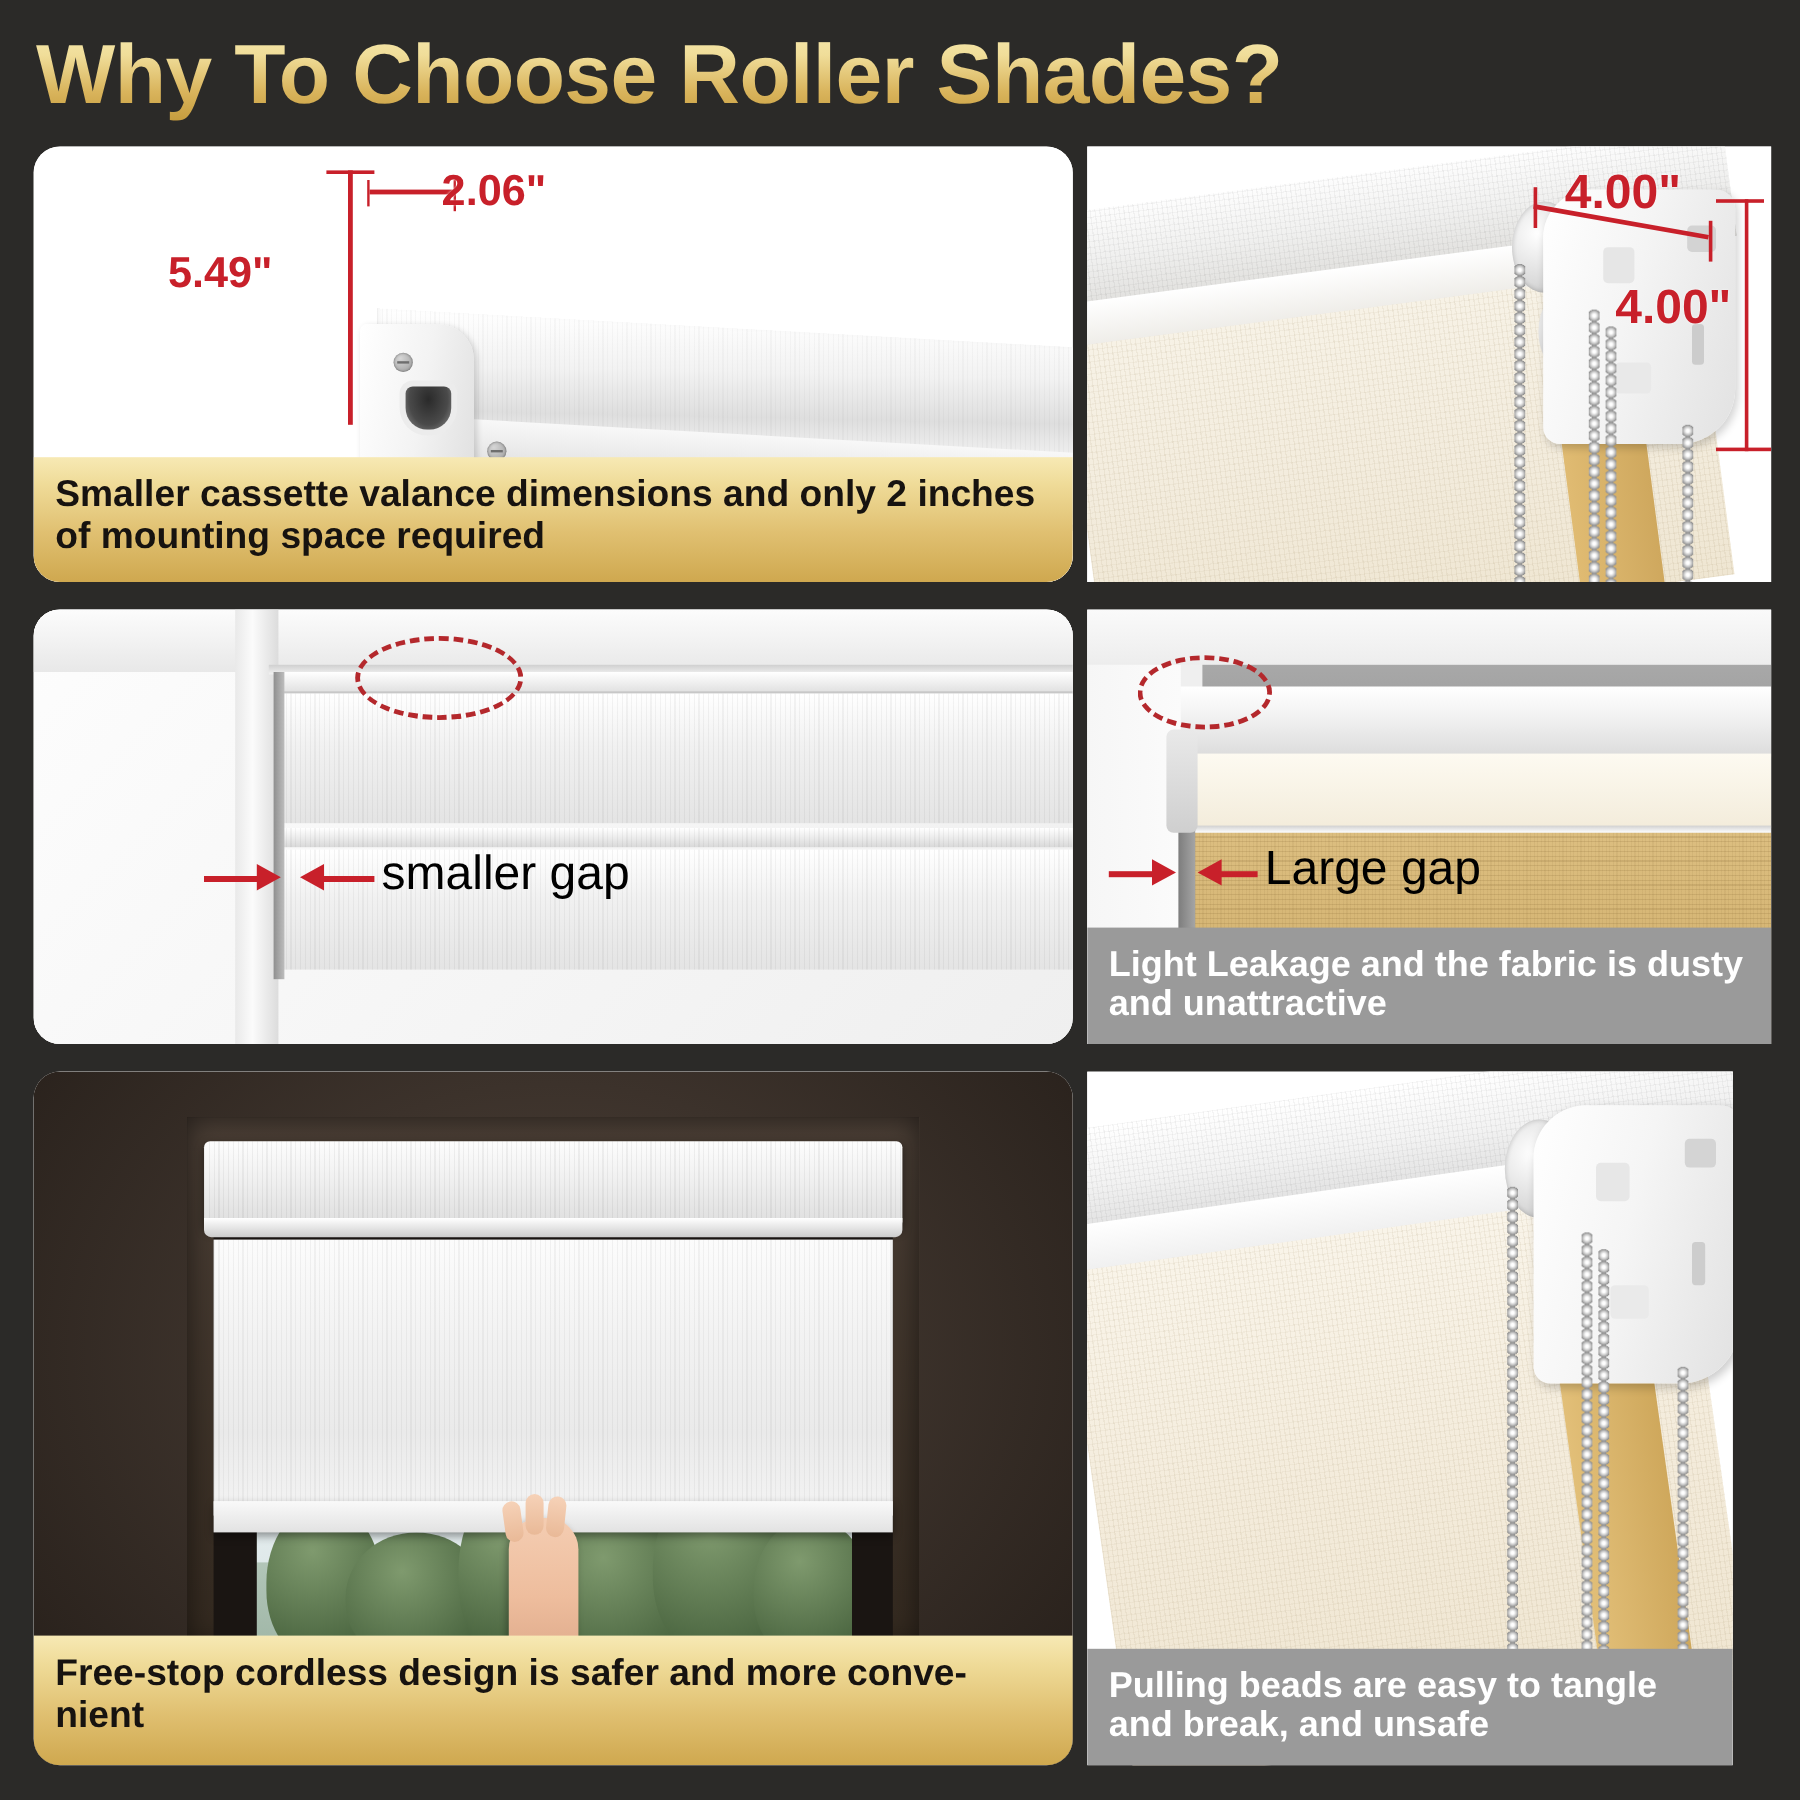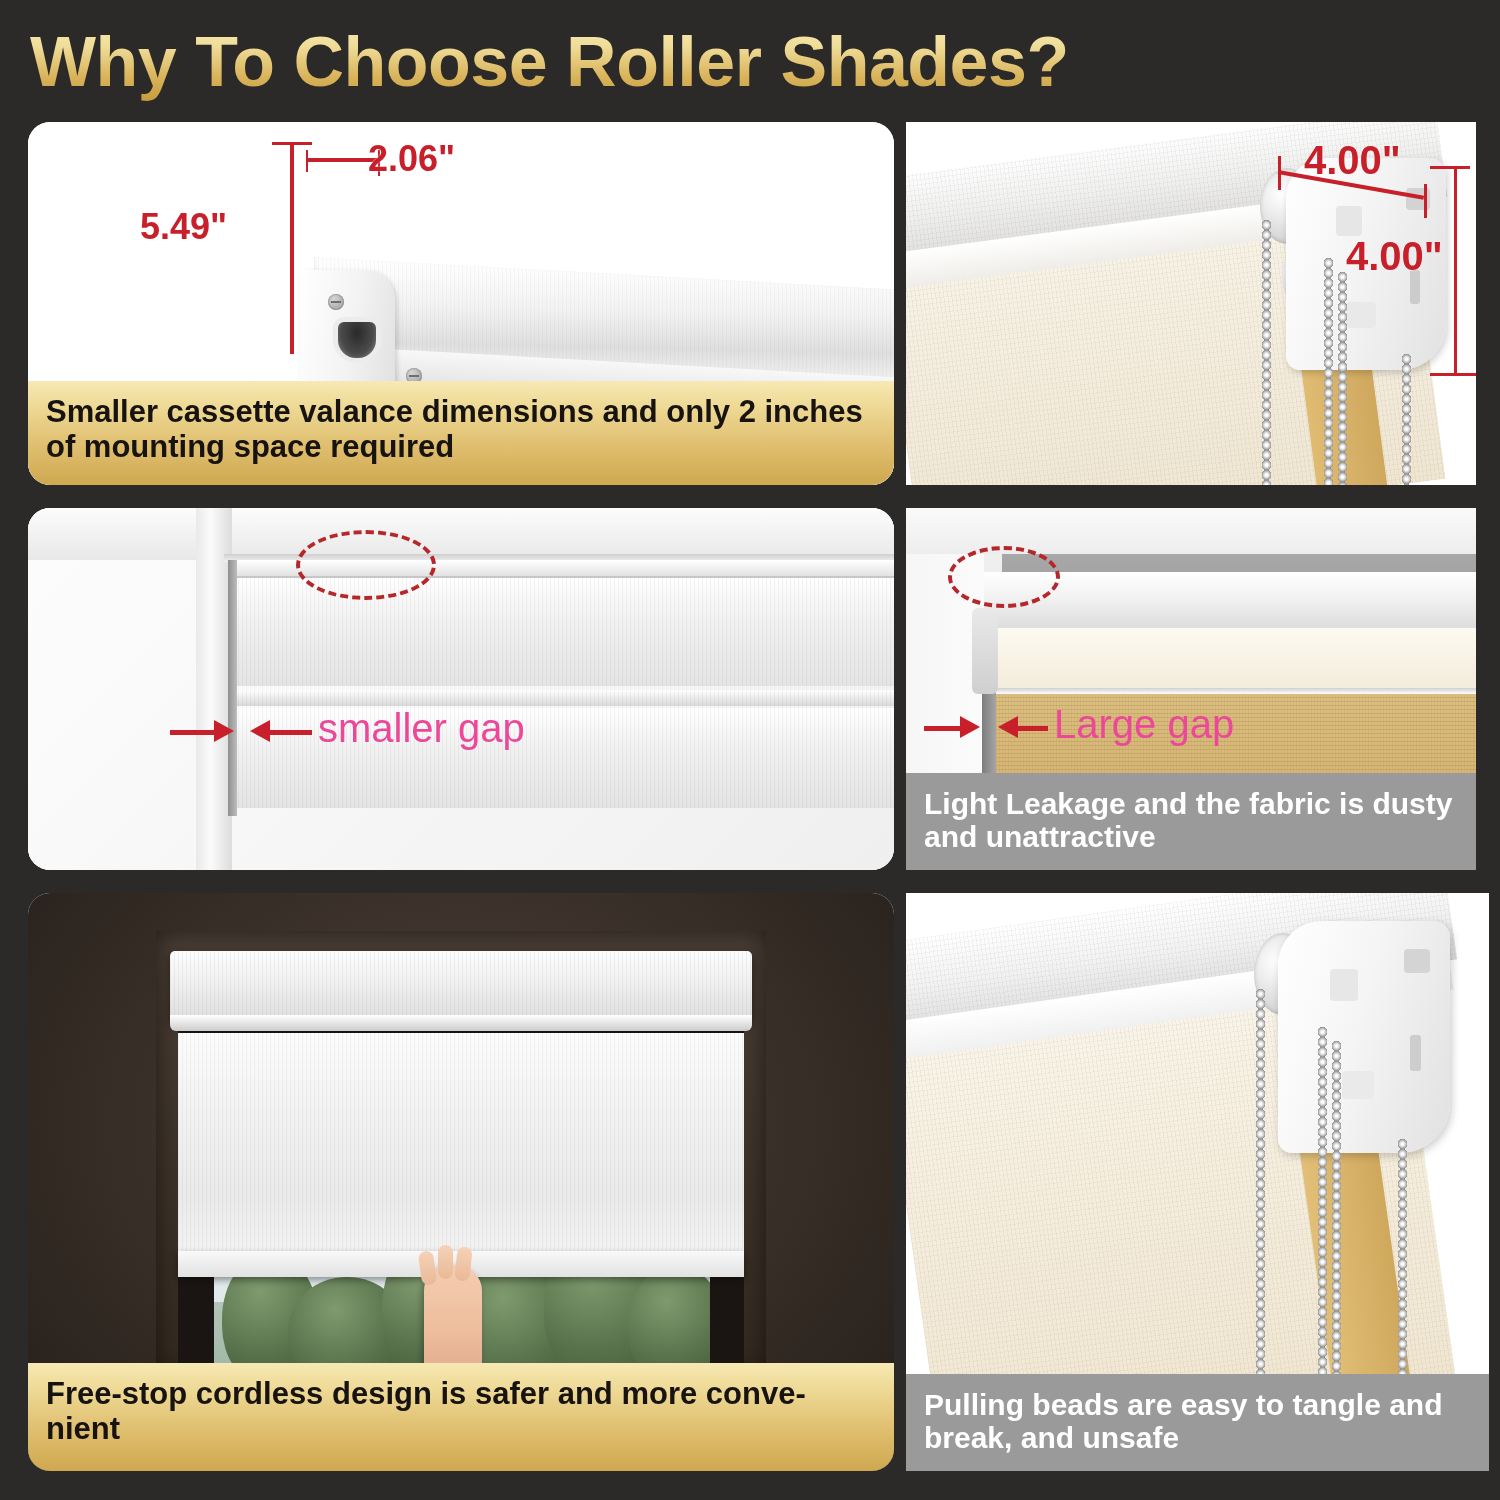--- a/index.html
+++ b/index.html
@@ -50,21 +50,21 @@
   }
   .panel.good { border-radius: 22px; }
   .panel.bad  { border-radius: 0px; }
 
   
   .p1 { left: 28px;  top: 122px;  width: 866px; height: 363px; }
   .p2 { left: 906px; top: 122px;  width: 570px; height: 363px; }
   .p3 { left: 28px;  top: 508px;  width: 866px; height: 362px; }
   .p4 { left: 906px; top: 508px;  width: 570px; height: 362px; }
   .p5 { left: 28px;  top: 893px;  width: 866px; height: 578px; }
-  .p6 { left: 906px; top: 893px;  width: 583px; height: 578px; }
+  .p6 { left: 906px; top: 893px;  width: 538px; height: 578px; }
 
   .photo {
     position: absolute;
     left: 0; top: 0; right: 0; bottom: 0;
     overflow: hidden;
   }
 
   
   .caption {
     position: absolute;
@@ -95,21 +95,21 @@
     font-weight: bold;
     white-space: nowrap;
     text-shadow: 0 0 2px rgba(255,255,255,0.85);
   }
   .dim-line {
     position: absolute;
     background: #c8202a;
   }
   .ann-text {
     position: absolute;
-    color: #ec4899;
+    color: #000000;
     white-space: nowrap;
     font-weight: normal;
   }
 
   
   .ellipse {
     position: absolute;
     border: 4px dashed #b4282c;
     border-radius: 50%;
   }

